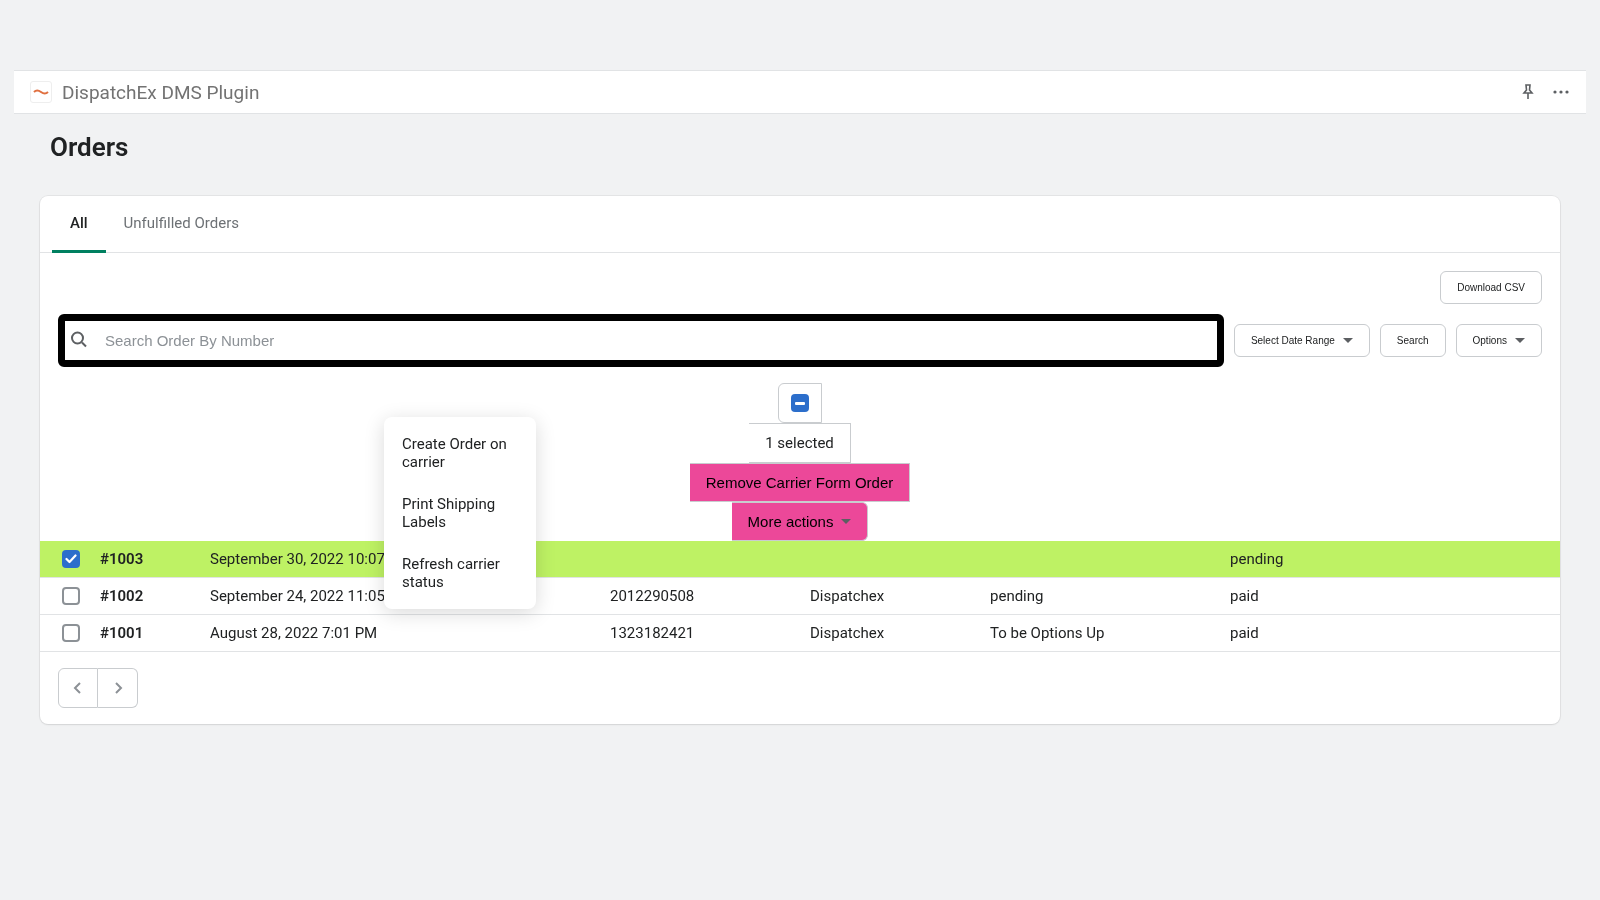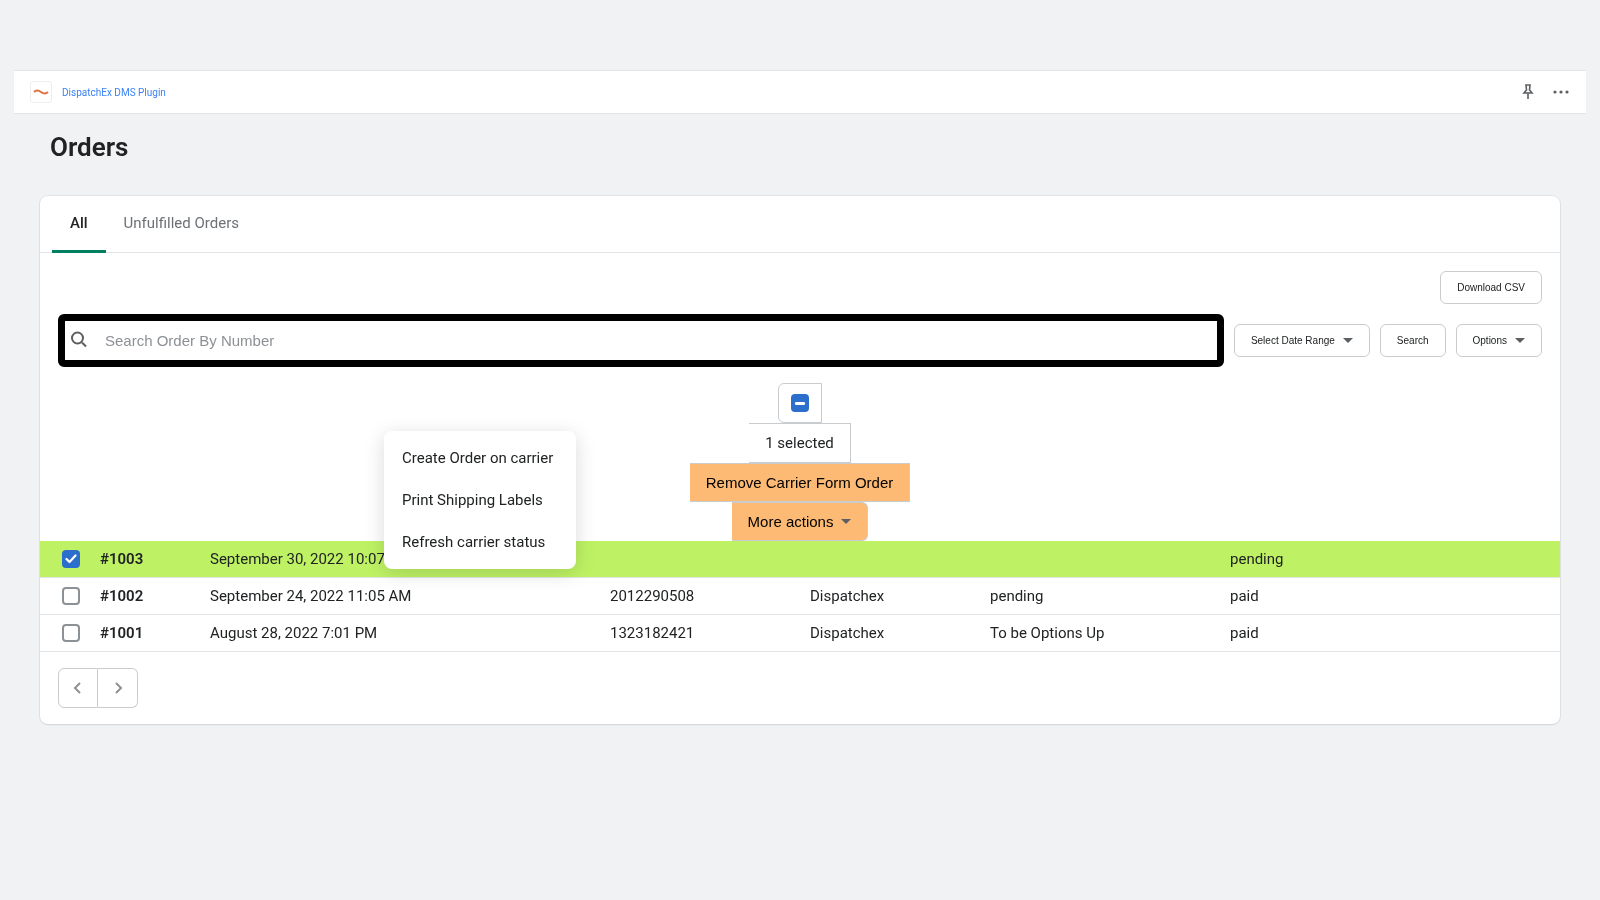--- a/index.html
+++ b/index.html
@@ -27,21 +27,21 @@
     height: 22px;
     background: #fff;
     border: 1px solid #eee;
     border-radius: 3px;
     display: flex;
     align-items: center;
     justify-content: center;
     margin-right: 10px;
   }
   .app-logo svg { display:block; }
-  .app-title { font-size: 10px; color: #3b82f6; flex: 1; }
+  .app-title { font-size: 19px; color: #737373; flex: 1; }
   .app-actions { display:flex; gap:16px; align-items:center; }
   .icon-btn { cursor: pointer; color:#5c5f62; display:flex; }
   .page-title-row {
     padding: 18px 36px;
   }
   .page-title { font-size: 26px; font-weight:600; color:#202223; }
   .card {
     background:#fff;
     border-radius: 8px;
     box-shadow: 0 0 0 1px rgba(0,0,0,0.05), 0 1px 2px rgba(0,0,0,0.08);
@@ -126,21 +126,21 @@
     border-left:none;
     padding:10px 16px;
     font-size:15px;
   }
   .bulk-btn {
     border:1px solid #c9cccf;
     border-left:none;
     padding:10px 16px;
     font-size:15px;
     cursor:pointer;
-    background:#fdba74;
+    background:#ec4899;
     display:flex;
     align-items:center;
     gap:8px;
   }
   .bulk-btn:last-child { border-radius:0 6px 6px 0; }
   .check-inter {
     width:18px; height:18px; background:#2c6ecb; border-radius:4px;
     display:flex; align-items:center; justify-content:center;
   }
   .check-inter::after {
@@ -165,23 +165,23 @@
     padding: 9px 10px;
     border-bottom:1px solid #e1e3e5;
     font-size:15px;
   }
   .row.selected { background:#bef264; }
   .row .ord { font-weight:600; }
   .row .cell { padding-right:8px; white-space:nowrap; overflow:hidden; text-overflow:ellipsis; }
   .row .check-cell { display:flex; justify-content:center; }
   .dropdown {
     position:absolute;
-    top: 235px;
+    top: 221px;
     left: 344px;
-    width: 192px;
+    width: 152px;
     background:#fff;
     border-radius:8px;
     box-shadow: 0 4px 20px rgba(0,0,0,0.15);
     padding:6px 0;
     z-index:100;
   }
   .dropdown-item {
     padding:12px 18px;
     font-size:15px;
     cursor:pointer;

